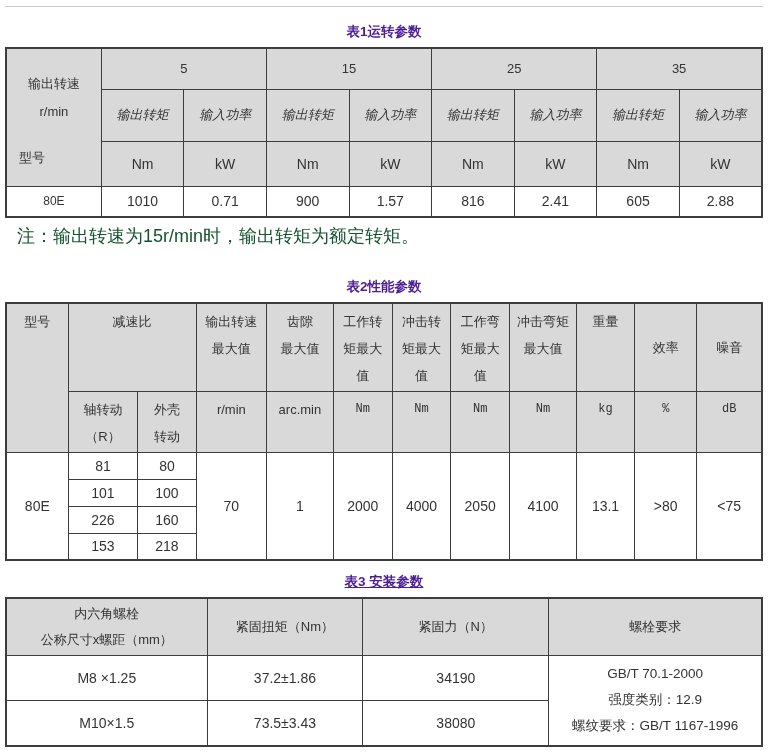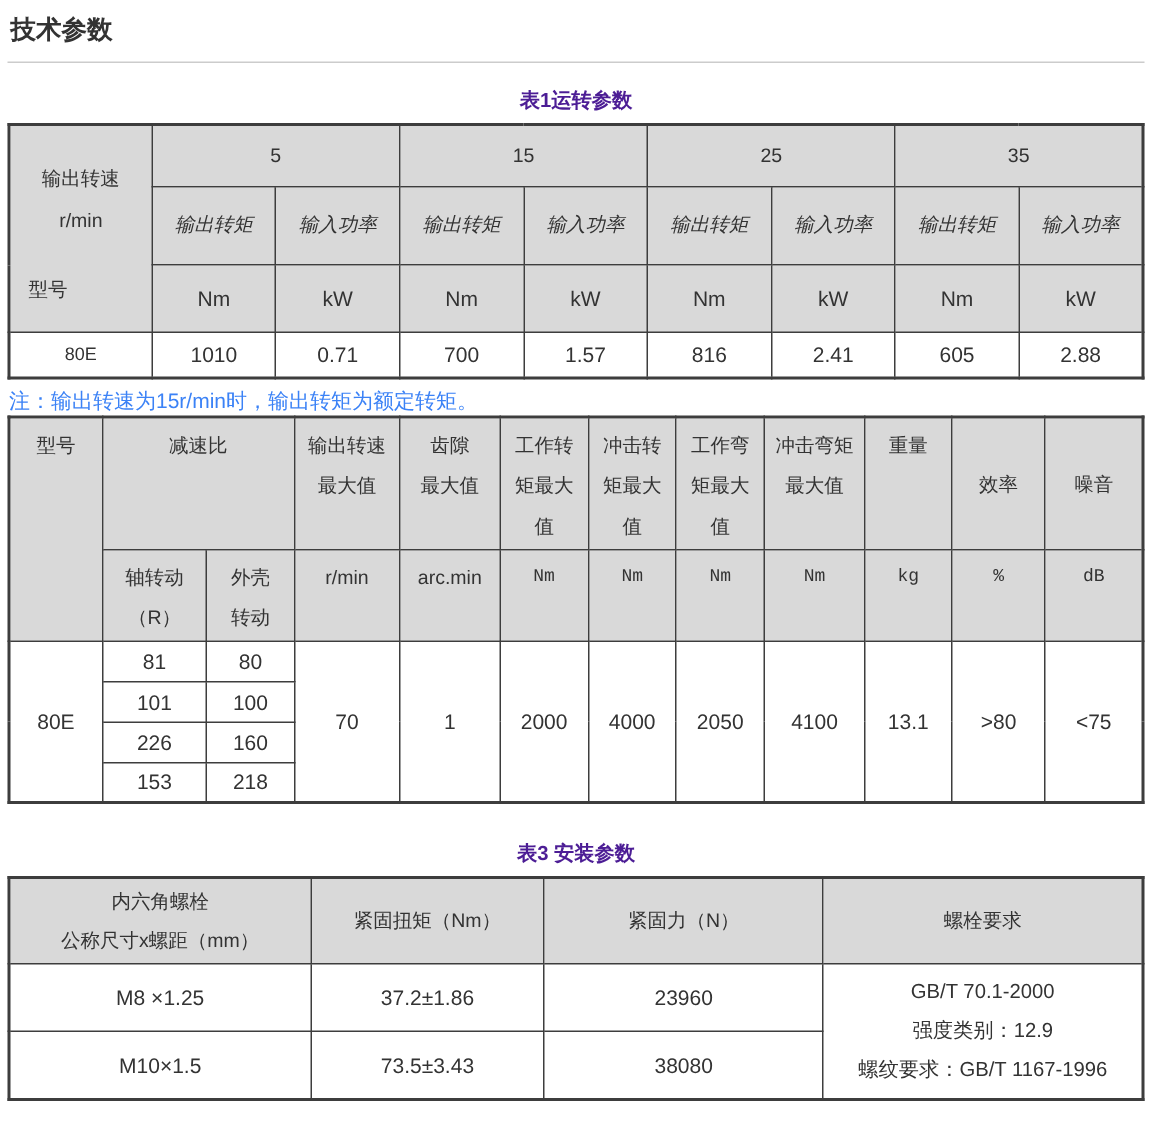--- a/index.html
+++ b/index.html
@@ -23,26 +23,26 @@
     margin: 0 0 16px 0;
   }
   .tbl-caption {
     text-align: center;
     font-weight: bold;
     font-size: 13.5px;
     color: #4c1d95;
     margin: 0 0 6px 0;
   }
   .note {
-    font-size: 14px;
-    margin: 6px 0 0 1px;
-    color: #3b82f6;
+    font-size: 18px;
+    margin: 6px 0 0 12px;
+    color: #14532d;
   }
   .gap1 { margin-top: 30px; }
-  .gap2 { margin-top: 24px; }
+  .gap2 { margin-top: 12px; text-decoration: underline; }
 
   table {
     border-collapse: collapse;
     width: 100%;
     table-layout: fixed;
     border: 2px solid #3d3d3d;
   }
   td {
     border: 1px solid #3d3d3d;
     text-align: center;
@@ -87,21 +87,20 @@
   .t3d { height: 45px; }
   .t3-hdr { line-height: 26px; text-align: center; }
   .t3-val { font-size: 14px; }
   .t3-req { line-height: 26px; font-size: 13.5px; }
 </style>
 </head>
 <body>
 
 <div class="page">
 
-  <div class="page-title">技术参数</div>
   <hr class="rule">
 
   <div class="tbl-caption">表1运转参数</div>
   <table>
     <colgroup>
       <col style="width:12.6%">
       <col style="width:10.925%">
         <col style="width:10.925%">
         <col style="width:10.925%">
         <col style="width:10.925%">
@@ -141,31 +140,32 @@
       <td class="hdr t1-unit">kW</td>
       <td class="hdr t1-unit">Nm</td>
       <td class="hdr t1-unit">kW</td>
       <td class="hdr t1-unit">Nm</td>
       <td class="hdr t1-unit">kW</td>
     </tr>
     <tr class="t1r4">
       <td class="t1-model">80E</td>
       <td class="t1-val">1010</td>
       <td class="t1-val">0.71</td>
-      <td class="t1-val">700</td>
+      <td class="t1-val">900</td>
       <td class="t1-val">1.57</td>
       <td class="t1-val">816</td>
       <td class="t1-val">2.41</td>
       <td class="t1-val">605</td>
       <td class="t1-val">2.88</td>
     </tr>
   </tbody>
     </table>
   <div class="note">注：输出转速为15r/min时，输出转矩为额定转矩。</div>
 
+  <div class="tbl-caption gap1">表2性能参数</div>
   <table>
     <colgroup>
       <col style="width:8.2%">
         <col style="width:9.2%">
         <col style="width:7.7%">
         <col style="width:9.3%">
       <col style="width:8.8%">
         <col style="width:7.8%">
         <col style="width:7.7%">
         <col style="width:7.8%">
@@ -253,21 +253,21 @@
         <tr class="t3h">
       <td class="hdr t3-hdr">内六角螺栓
 公称尺寸x螺距（mm）</td>
       <td class="hdr t3-hdr">紧固扭矩（Nm）</td>
       <td class="hdr t3-hdr">紧固力（N）</td>
       <td class="hdr t3-hdr">螺栓要求</td>
     </tr>
     <tr class="t3d">
       <td class="t3-val">M8 ×1.25</td>
       <td class="t3-val">37.2±1.86</td>
-      <td class="t3-val">23960</td>
+      <td class="t3-val">34190</td>
       <td rowspan="2" class="t3-req">GB/T 70.1-2000
 强度类别：12.9
 螺纹要求：GB/T 1167-1996</td>
     </tr>
     <tr class="t3d">
       <td class="t3-val">M10×1.5</td>
       <td class="t3-val">73.5±3.43</td>
       <td class="t3-val">38080</td>
     </tr>
   </tbody>

